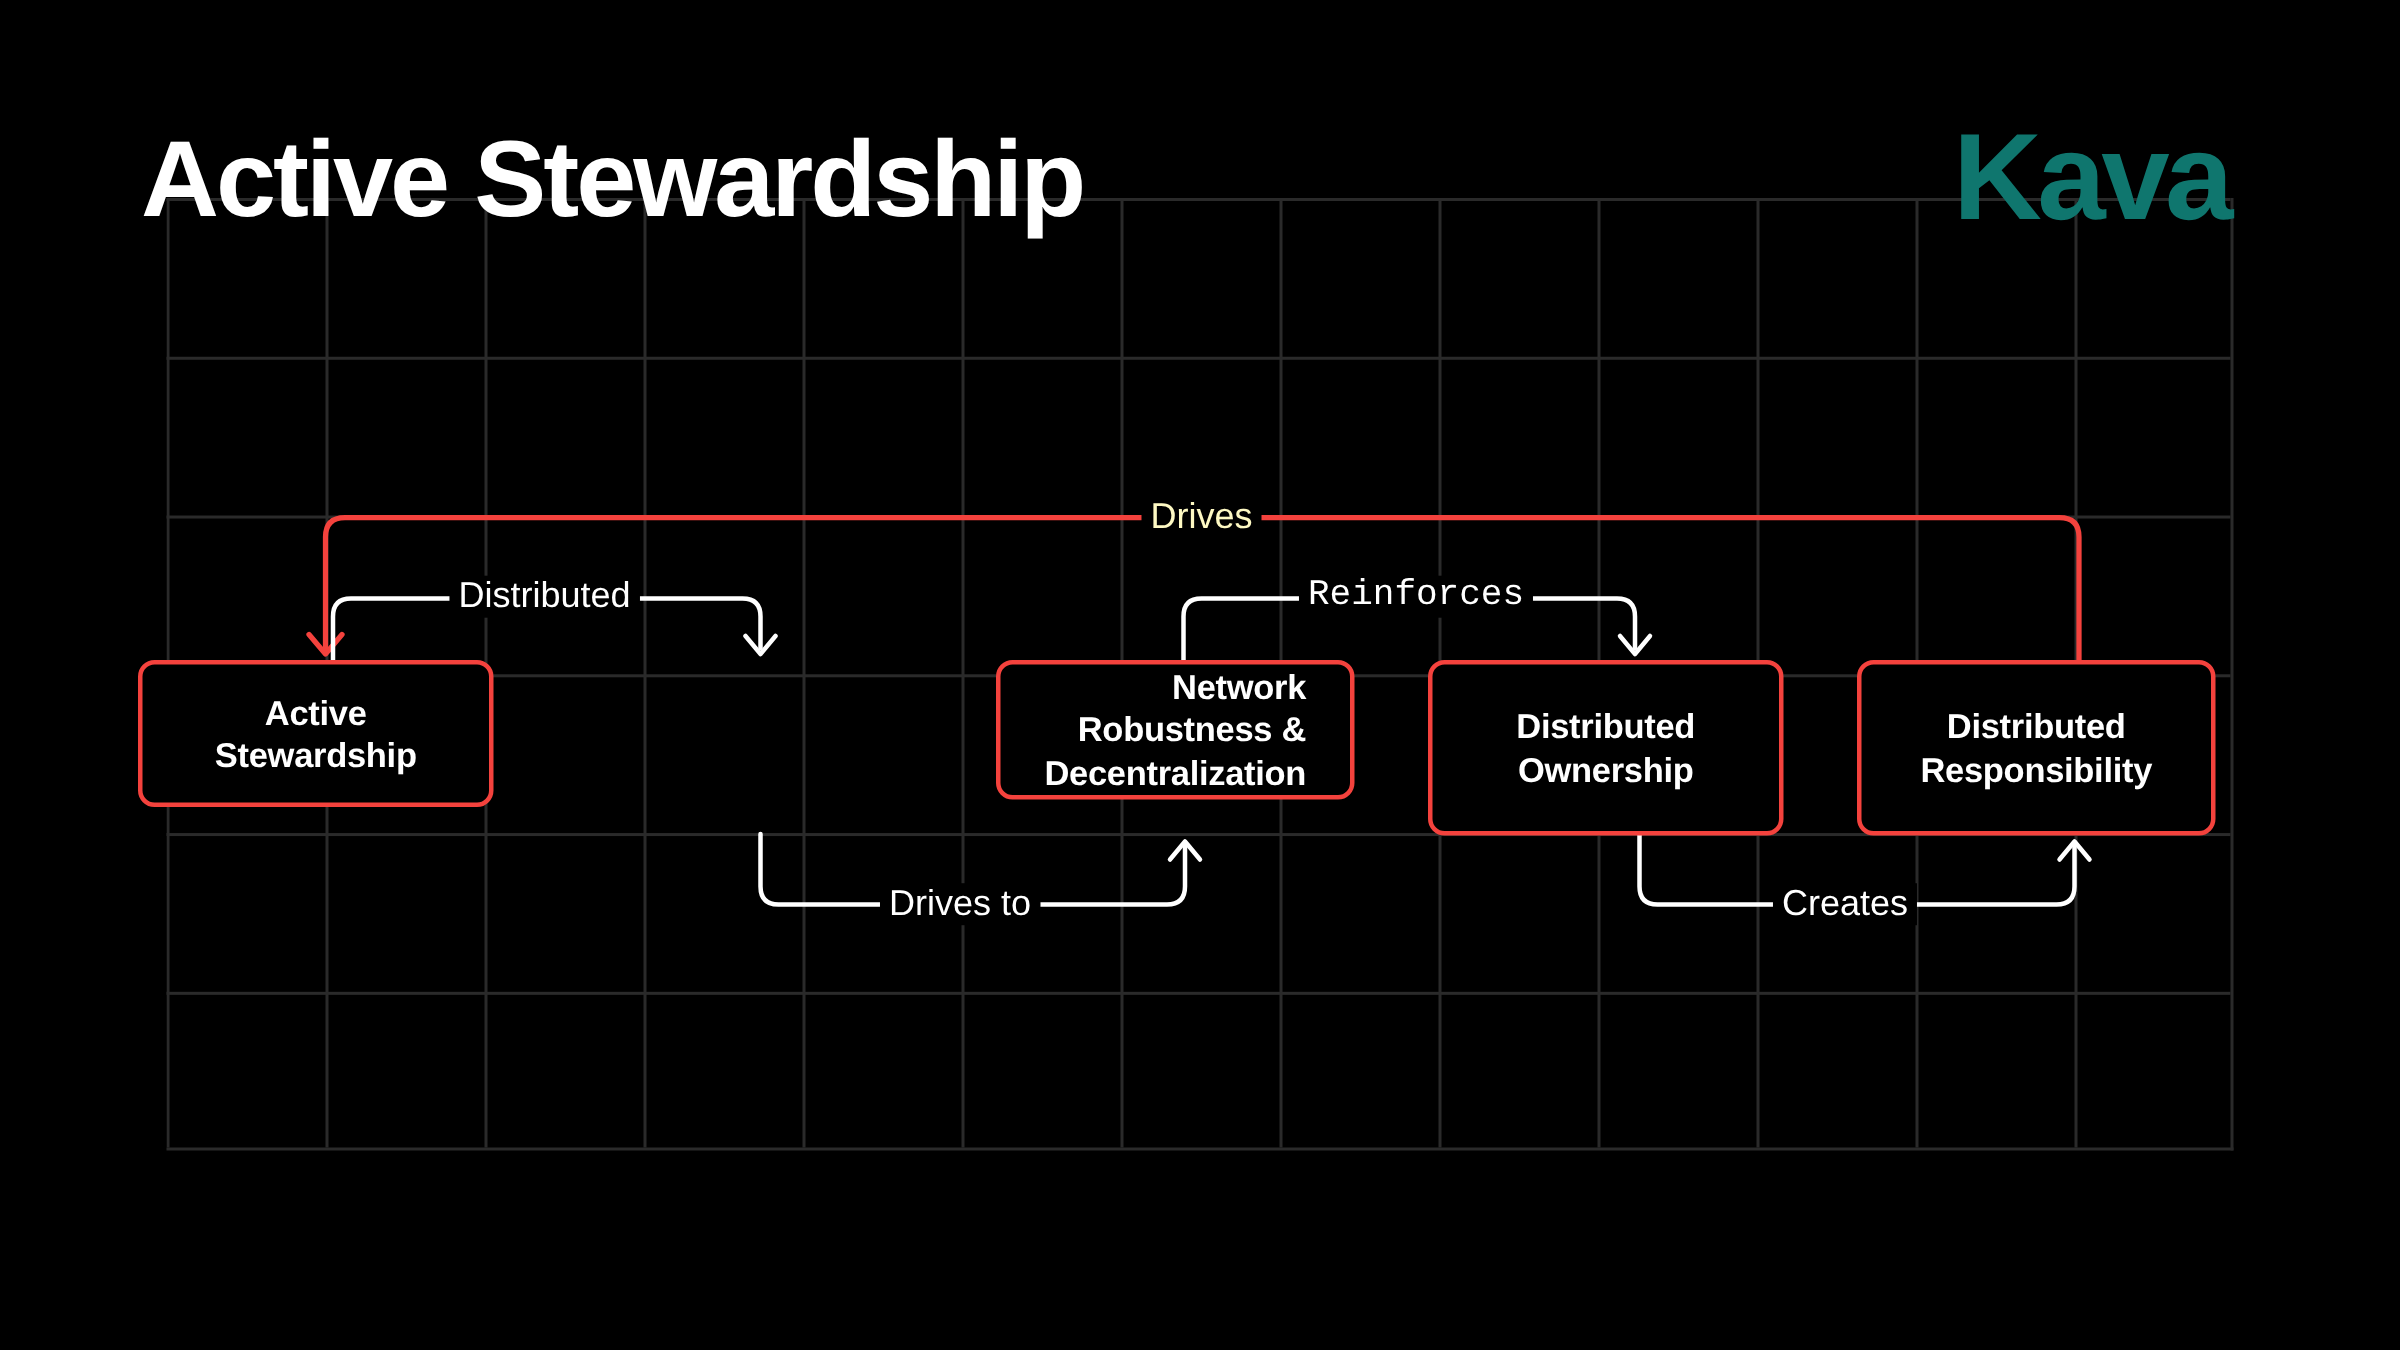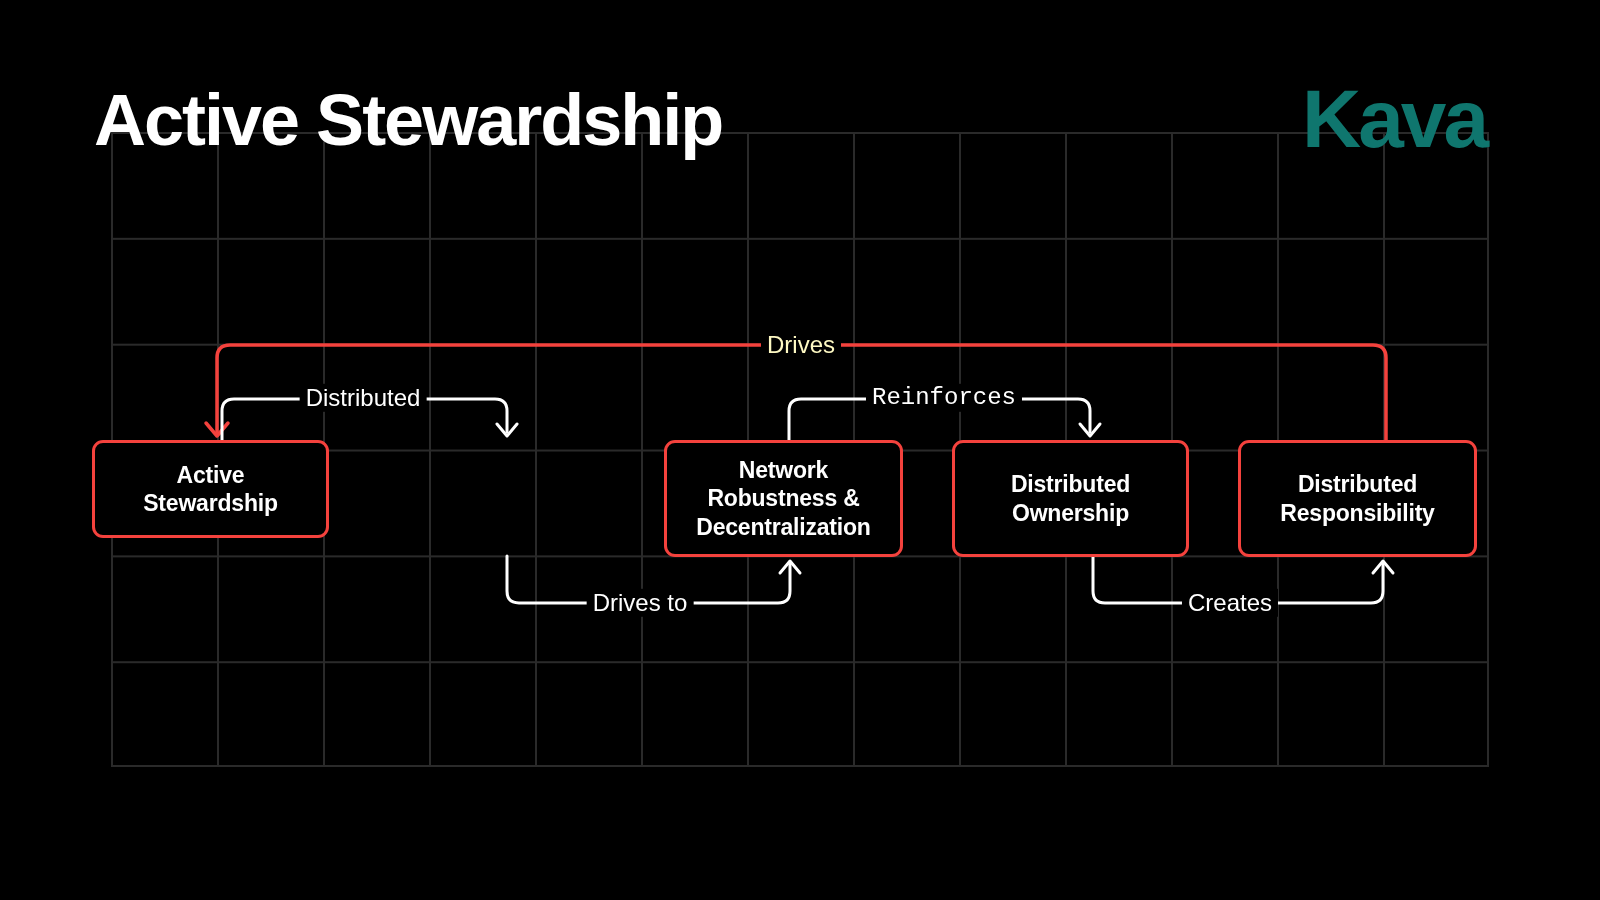--- a/index.html
+++ b/index.html
@@ -86,21 +86,21 @@
     <path class="edge-white" d="M 1093 556 L 1093 591 Q 1093 603 1105 603 L 1371 603 Q 1383 603 1383 591 L 1383 563"></path>
     <path class="edge-white" d="M 1373 573 L 1383 561 L 1393 573"></path>
   </svg>
 
   <div class="node rect" style="left:92px; top:440px; width:237px; height:98px;">
     <span class="node-label">Active
 Stewardship</span>
   </div>
 
 
-  <div class="node rect" style="left:664px; top:440px; width:239px; height:117px;">
+  <div class="node rect" style="left:664px; top:440px; width:239px; height:93px;text-align:right;">
     <span class="node-label">Network
 Robustness &amp;
 Decentralization</span>
   </div>
 
   <div class="node rect" style="left:952px; top:440px; width:237px; height:117px;">
     <span class="node-label">Distributed
 Ownership</span>
   </div>
 

